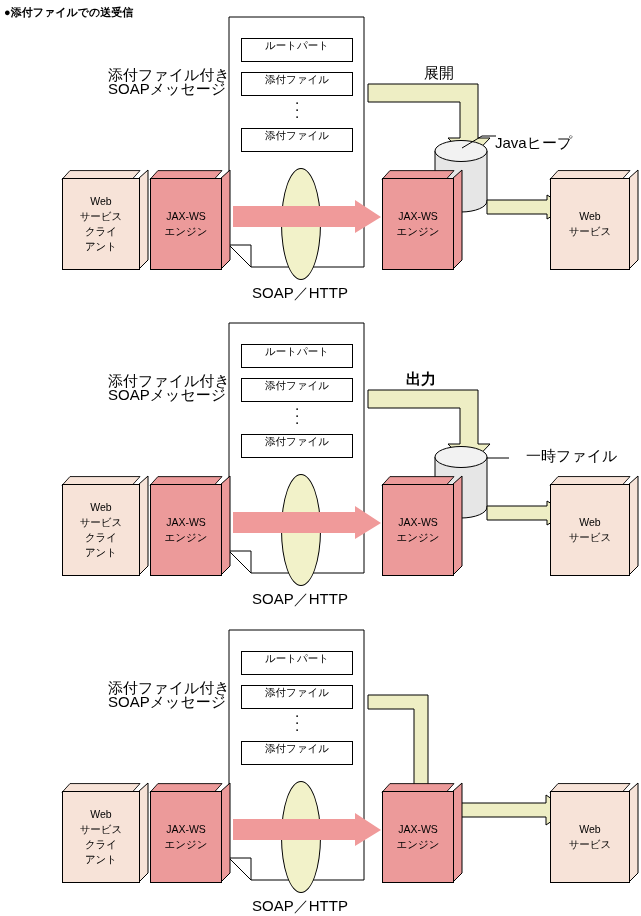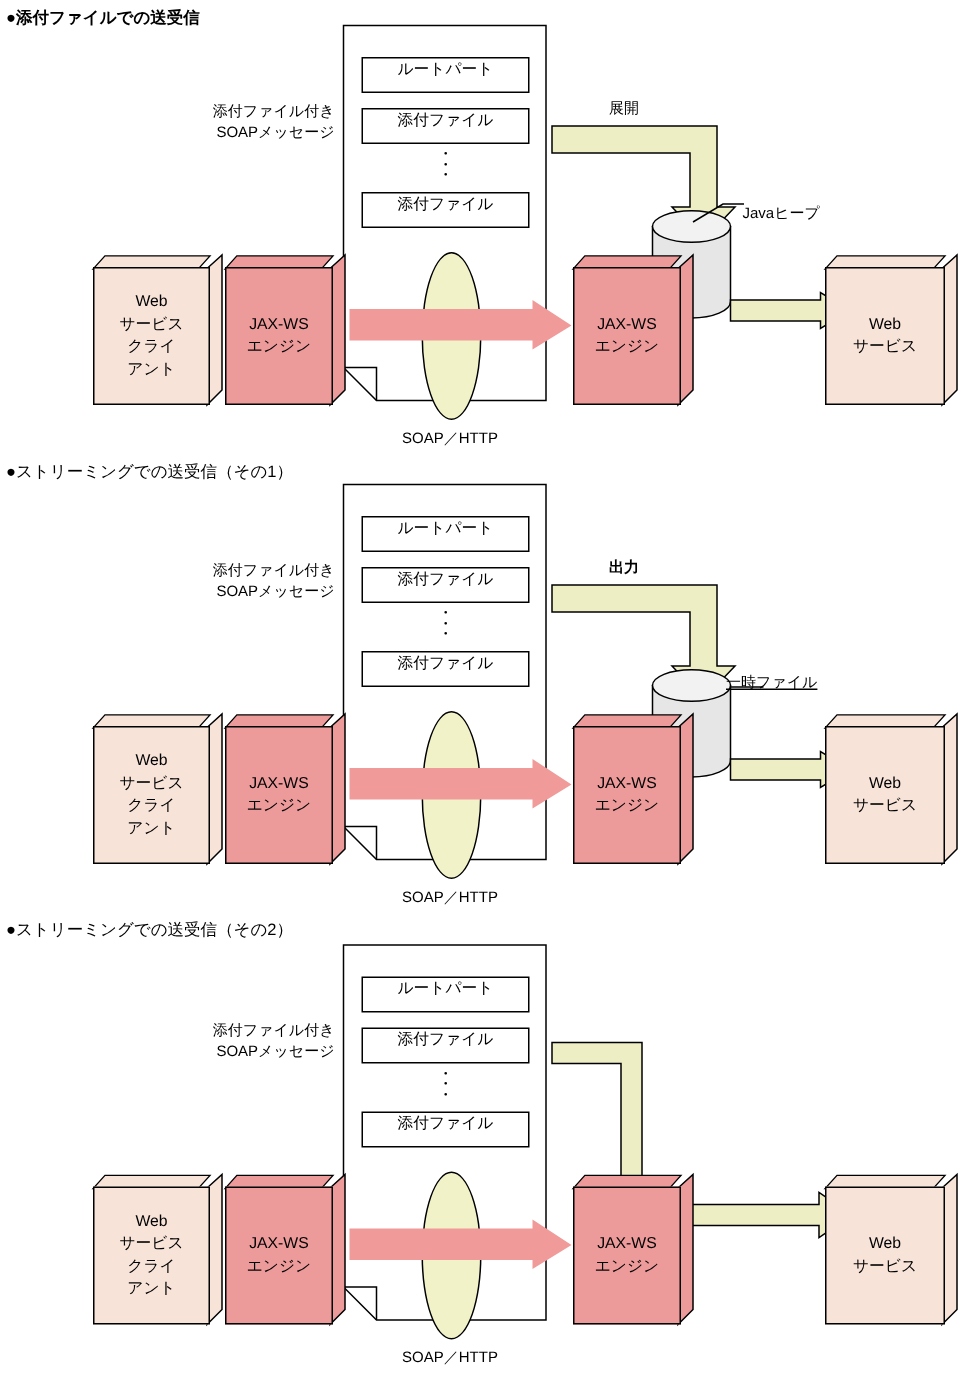--- a/index.html
+++ b/index.html
@@ -87,21 +87,21 @@
     position: absolute;
     text-align: center;
     font-size: 11px;
     line-height: 7px;
     letter-spacing: 0;
   }
   .dots span { display: block; }
 
   .label {
     position: absolute;
-    font-size: 10px;
+    font-size: 15px;
     line-height: 14px;
     white-space: nowrap;
   }
   .label.center { text-align: center; }
   .label.right { text-align: right; }
 
   .ellipse {
     position: absolute;
     border: 1px solid #000;
     border-radius: 50%;
@@ -139,21 +139,21 @@
   </div>
 
   <div class="label right" style="left:108px;top:68px;width:115px;">
     <div>添付ファイル付き</div>
     <div>SOAPメッセージ</div>
   </div>
 
   <svg class="abs" style="left:366px;top:80px;" width="140" height="85" viewBox="0 0 140 85">
     <path d="M2,4 L112,4 L112,58 L124,58 L103,80 L82,58 L94,58 L94,22 L2,22 Z" fill="#eeeec4" stroke="#000000" stroke-width="1"></path>
   </svg>
-  <div class="label" style="left:406px;top:66px;">展開</div>
+  <div class="label" style="left:424px;top:66px;">展開</div>
 
   <svg class="abs" style="left:434px;top:140px;" width="54" height="72" viewBox="0 0 54 72">
     <path d="M1,11 L1,61 A26,11 0 0 0 53,61 L53,11 Z" fill="#e6e6e6" stroke="#000000" stroke-width="1"></path>
     <ellipse cx="27" cy="11" rx="26" ry="10.5" fill="#f2f2f2" stroke="#000000" stroke-width="1"></ellipse>
   </svg>
   <svg class="abs" style="left:462px;top:134px;" width="36" height="16" viewBox="0 0 36 16">
     <path d="M0,14 L20,2 L34,2" fill="none" stroke="#000000" stroke-width="1"></path>
   </svg>
   <div class="label" style="left:495px;top:136px;">Javaヒープ</div>
 
@@ -219,21 +219,20 @@
       </svg>
     <div class="face" style="background:#f7e3d8;">
       <div>Web</div>
       <div>サービス</div>
     </div>
   </div>
 </div>
 
 <div class="section" style="top:303px;height:305px;">
 
-  <div class="section-title" style="left:4px;top:6px;">●ストリーミングでの送受信（その1）</div>
 
   <div class="msgpanel" style="left:229px;top:20px;width:135px;height:250px;">
     <svg width="135" height="250" viewBox="0 0 135 250">
       <path d="M0,0 H135 V250 H22 L0,228 Z" fill="#ffffff" stroke="#000000" stroke-width="1"></path>
       <path d="M0,228 L22,228 L22,250" fill="none" stroke="#000000" stroke-width="1"></path>
     </svg>
   </div>
 
   <div class="inner-box" style="left:241px;top:41px;width:112px;height:24px;">
     <span>ルートパート</span>
@@ -260,21 +259,21 @@
   </svg>
   <div class="label" style="left:406px;top:69px;font-weight:bold;">出力</div>
 
   <svg class="abs" style="left:434px;top:143px;" width="54" height="72" viewBox="0 0 54 72">
     <path d="M1,11 L1,61 A26,11 0 0 0 53,61 L53,11 Z" fill="#e6e6e6" stroke="#000000" stroke-width="1"></path>
     <ellipse cx="27" cy="11" rx="26" ry="10.5" fill="#f2f2f2" stroke="#000000" stroke-width="1"></ellipse>
   </svg>
   <svg class="abs" style="left:487px;top:153px;" width="22" height="4" viewBox="0 0 22 4">
     <path d="M0,2 L22,2" fill="none" stroke="#000000" stroke-width="1"></path>
   </svg>
-  <div class="label" style="left:484px;top:146px;text-decoration:underline;">一時ファイル</div>
+  <div class="label" style="left:526px;top:146px;">一時ファイル</div>
 
   <svg class="abs" style="left:487px;top:198px;" width="82" height="28" viewBox="0 0 82 28">
     <path d="M0,5 L60,5 L60,0 L80,12 L60,24 L60,19 L0,19 Z" fill="#eeeec4" stroke="#000000" stroke-width="1"></path>
   </svg>
 
   <div class="ellipse" style="left:281px;top:171px;width:38px;height:110px;"></div>
 
   <svg class="abs" style="left:233px;top:203px;" width="150" height="34" viewBox="0 0 150 34">
     <path d="M0,6 L122,6 L122,0 L148,17 L122,33 L122,27 L0,27 Z" fill="#f09a9a"></path>
   </svg>
@@ -331,21 +330,20 @@
       </svg>
     <div class="face" style="background:#f7e3d8;">
       <div>Web</div>
       <div>サービス</div>
     </div>
   </div>
 </div>
 
 <div class="section" style="top:608px;height:308px;">
 
-  <div class="section-title" style="left:4px;top:6px;">●ストリーミングでの送受信（その2）</div>
 
   <div class="msgpanel" style="left:229px;top:22px;width:135px;height:250px;">
     <svg width="135" height="250" viewBox="0 0 135 250">
       <path d="M0,0 H135 V250 H22 L0,228 Z" fill="#ffffff" stroke="#000000" stroke-width="1"></path>
       <path d="M0,228 L22,228 L22,250" fill="none" stroke="#000000" stroke-width="1"></path>
     </svg>
   </div>
 
   <div class="inner-box" style="left:241px;top:43px;width:112px;height:24px;">
     <span>ルートパート</span>

